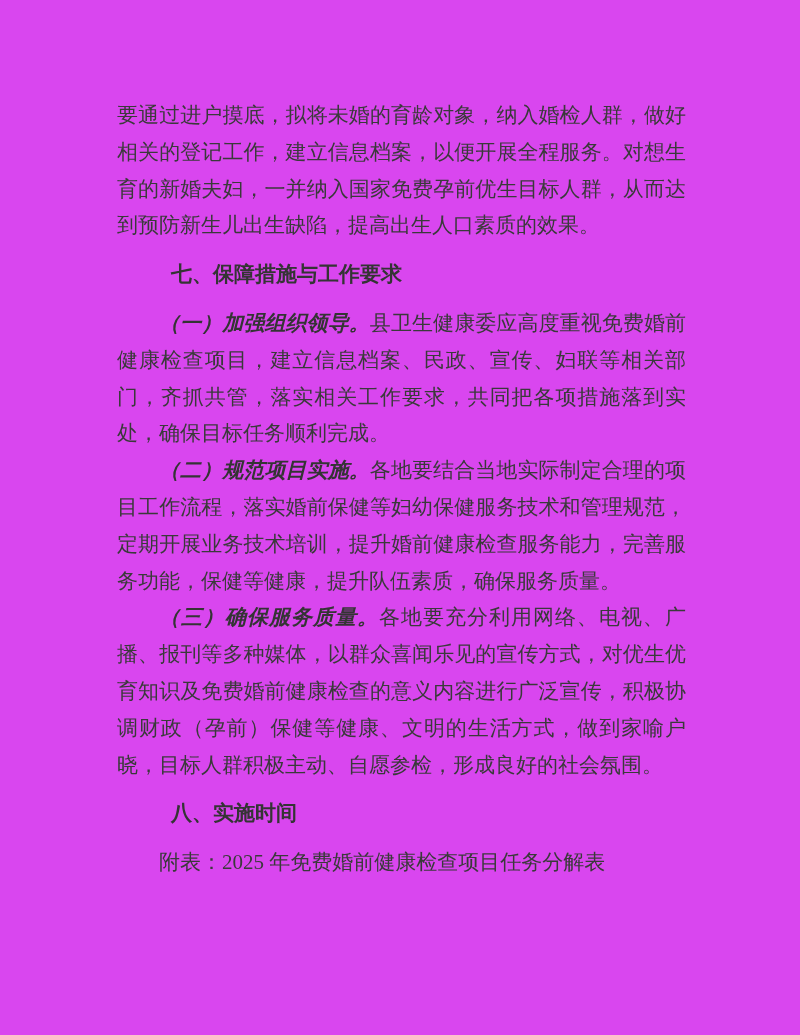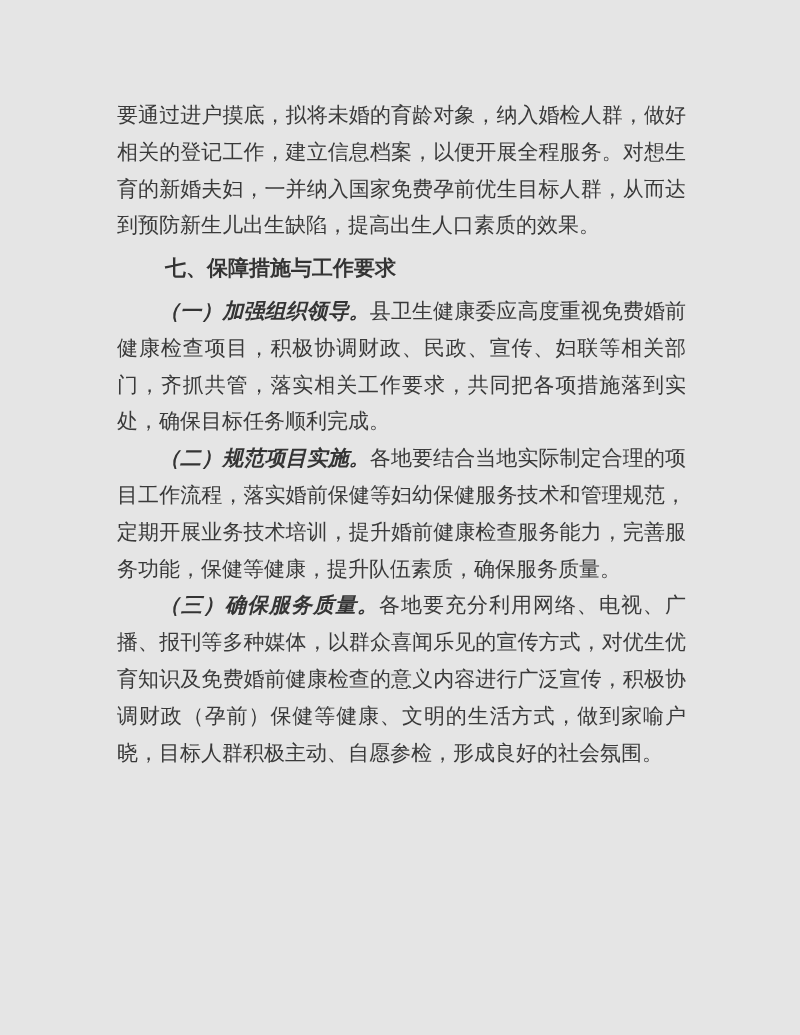--- a/index.html
+++ b/index.html
@@ -9,59 +9,61 @@
   body {
     width: 800px;
     height: 1035px;
     background: #ffffff;
     overflow: hidden;
   }
   .page {
     box-sizing: border-box;
     width: 800px;
     height: 1035px;
-    background: #e5e5e5;
+    background: #d946ef;
     padding: 97px 114px 0 117px;
     font-family: "Liberation Serif", "DejaVu Serif", serif;
     font-size: 21px;
     line-height: 36.8px;
     color: #3a3a3a;
     text-align: justify;
   }
   .para {
     margin: 0;
     text-indent: 2em;
     word-break: break-all;
   }
   .para.no-indent {
     text-indent: 0;
   }
   .heading {
-    margin: 6px;
+    margin: 12px;
     text-indent: 2em;
     font-weight: 700;
     color: #343434;
   }
   .lead {
     font-weight: 700;
     color: #343434;
     font-style: italic;
   }
 </style>
 </head>
 <body>
 
 <div class="page">
 
   <p class="para no-indent">要通过进户摸底，拟将未婚的育龄对象，纳入婚检人群，做好相关的登记工作，建立信息档案，以便开展全程服务。对想生育的新婚夫妇，一并纳入国家免费孕前优生目标人群，从而达到预防新生儿出生缺陷，提高出生人口素质的效果。</p>
 
   <p class="heading">七、保障措施与工作要求</p>
 
-  <p class="para"><span class="lead">（一）加强组织领导。</span><span>县卫生健康委应高度重视免费婚前健康检查项目，积极协调财政、民政、宣传、妇联等相关部门，齐抓共管，落实相关工作要求，共同把各项措施落到实处，确保目标任务顺利完成。</span></p>
+  <p class="para"><span class="lead">（一）加强组织领导。</span><span>县卫生健康委应高度重视免费婚前健康检查项目，建立信息档案、民政、宣传、妇联等相关部门，齐抓共管，落实相关工作要求，共同把各项措施落到实处，确保目标任务顺利完成。</span></p>
 
   <p class="para"><span class="lead">（二）规范项目实施。</span><span>各地要结合当地实际制定合理的项目工作流程，落实婚前保健等妇幼保健服务技术和管理规范，定期开展业务技术培训，提升婚前健康检查服务能力，完善服务功能，保健等健康，提升队伍素质，确保服务质量。</span></p>
 
   <p class="para"><span class="lead">（三）确保服务质量。</span><span>各地要充分利用网络、电视、广播、报刊等多种媒体，以群众喜闻乐见的宣传方式，对优生优育知识及免费婚前健康检查的意义内容进行广泛宣传，积极协调财政（孕前）保健等健康、文明的生活方式，做到家喻户晓，目标人群积极主动、自愿参检，形成良好的社会氛围。</span></p>
 
+  <p class="heading">八、实施时间</p>
 
 
+  <p class="para">附表：2025 年免费婚前健康检查项目任务分解表</p>
 
 </div>
 
 </body></html>

